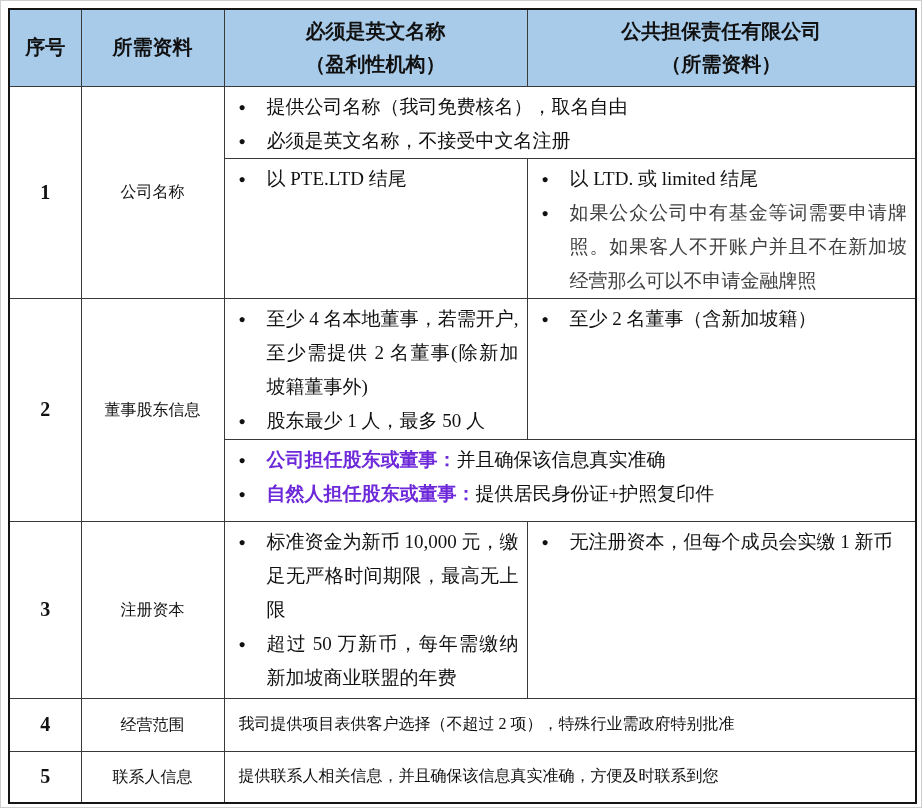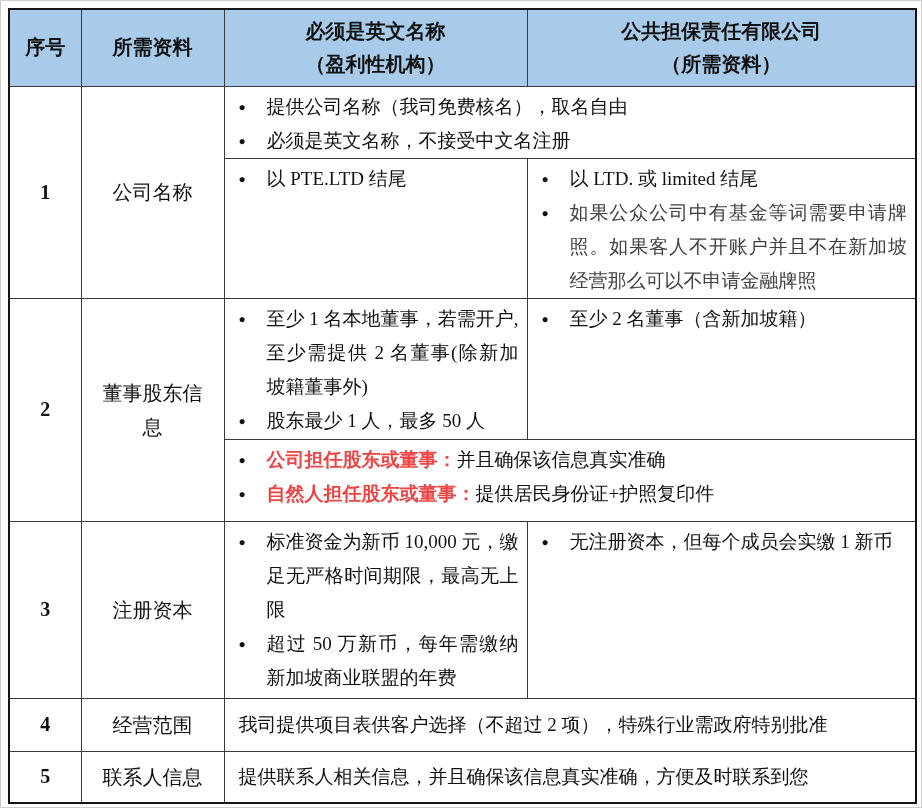--- a/index.html
+++ b/index.html
@@ -23,35 +23,35 @@
   .req th {
     background: #A8CBE9;
     font-size: 20px; font-weight: bold;
     text-align: center; vertical-align: middle;
     line-height: 33px;
   }
   td.num {
     font-size: 20px; font-weight: bold;
     text-align: center; vertical-align: middle;
   }
-  td.cat { font-size: 20px; text-align: center; vertical-align: middle; }
+  td.cat { font-size: 16px; text-align: center; vertical-align: middle; }
   .catin { max-width: 116px; margin: 0 auto; line-height: 34px; }
   td.cell {
     vertical-align: top;
     font-size: 19px;
     padding: 3px 8px 0 14px;
   }
   .bullet { display: flex; line-height: 34px; }
   .bm { flex: 0 0 28px; font-size: 12px; }
   .bt { flex: 1; text-align: justify; }
   .red { color: #404040; }
-  .redbold { color: #ef4444; font-weight: bold; }
+  .redbold { color: #6d28d9; font-weight: bold; }
   td.plain {
     vertical-align: middle;
-    font-size: 19px;
+    font-size: 16px;
     padding-left: 14px;
   }
   tr.hh  { height: 77px; }
   tr.r1a { height: 67px; }
   tr.r1b { height: 140px; }
   tr.r2a { height: 141px; }
   tr.r2b { height: 82px; }
   tr.r3  { height: 177px; }
   tr.r4  { height: 53px; }
   tr.r5  { height: 52px; }
@@ -118,21 +118,21 @@
       </tr>
 
       <tr class="r2a">
         <td class="num" rowspan="2">2</td>
         <td class="cat" rowspan="2">
           <div class="catin">董事股东信息</div>
         </td>
         <td class="cell">
           <div class="bullet">
             <span class="bm">●</span>
-            <span class="bt">至少 1 名本地董事，若需开户,至少需提供 2 名董事(除新加坡籍董事外)</span>
+            <span class="bt">至少 4 名本地董事，若需开户,至少需提供 2 名董事(除新加坡籍董事外)</span>
           </div>
           <div class="bullet">
             <span class="bm">●</span>
             <span class="bt">股东最少 1 人，最多 50 人</span>
           </div>
         </td>
         <td class="cell">
           <div class="bullet">
             <span class="bm">●</span>
             <span class="bt">至少 2 名董事（含新加坡籍）</span>

